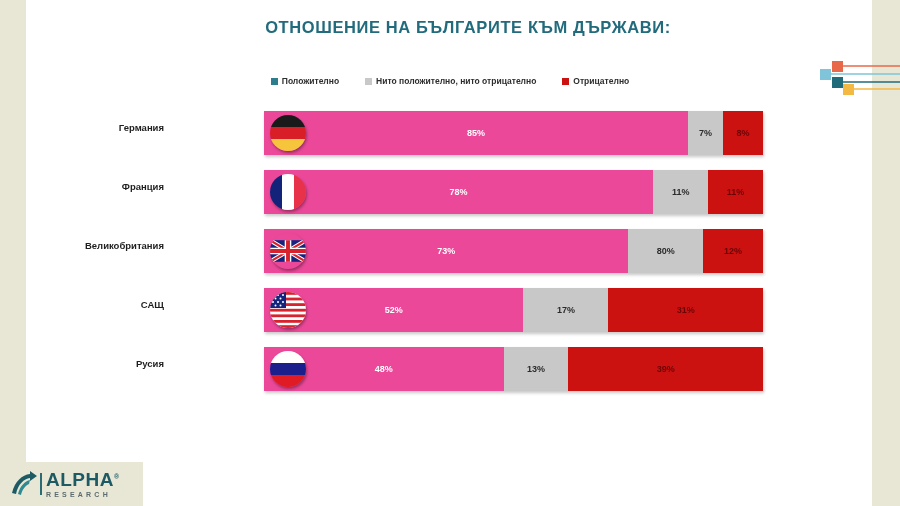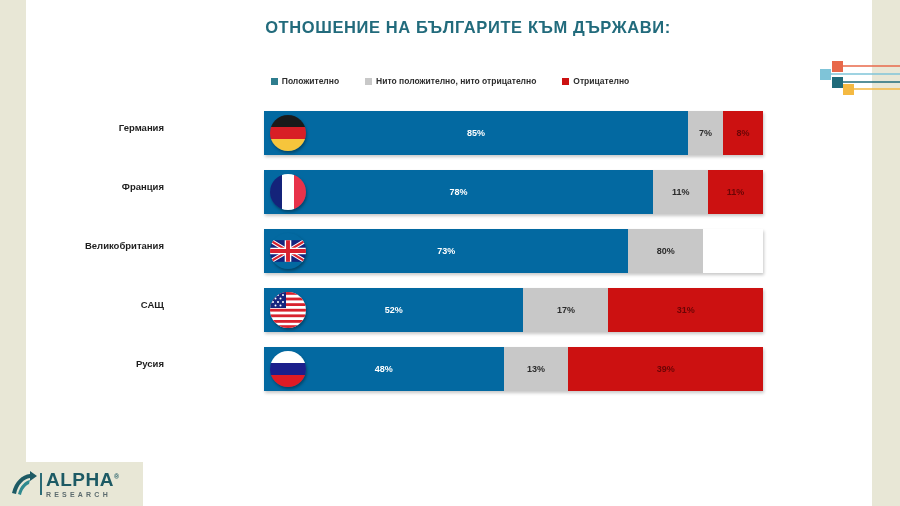--- a/index.html
+++ b/index.html
@@ -104,21 +104,21 @@
   }
   .seg {
     height: 100%;
     display: flex;
     align-items: center;
     justify-content: center;
     font-size: 9px;
     font-weight: bold;
     overflow: hidden;
   }
-  .seg-pos { background: #0369a1; color: #ffffff; }
+  .seg-pos { background: #ec4899; color: #ffffff; }
   .seg-neu { background: #c8c8c8; color: #2b2b2b; }
   .seg-neg { background: #cc1111; color: #6b0505; }
 
   
   .flag {
     position: absolute;
     left: 247px;
     top: 10px;
     width: 36px;
     height: 36px;
@@ -227,20 +227,21 @@
           </svg>
       </div>
     </div>
 
 
     <div class="row">
       <div class="row-label">Великобритания</div>
       <div class="bar">
         <div class="seg seg-pos" style="width:73%">73%</div>
         <div class="seg seg-neu" style="width:15%">80%</div>
+        <div class="seg seg-neg" style="width:12%">12%</div>
       </div>
       <div class="flag">
         <svg viewBox="0 0 60 36">
           <rect width="60" height="36" fill="#15257e"></rect>
           <path d="M0,0 L60,36 M60,0 L0,36" stroke="#ffffff" stroke-width="7"></path>
           <path d="M0,0 L60,36 M60,0 L0,36" stroke="#d8222e" stroke-width="3.5"></path>
           <path d="M30,0 V36 M0,18 H60" stroke="#ffffff" stroke-width="11"></path>
           <path d="M30,0 V36 M0,18 H60" stroke="#d8222e" stroke-width="6.5"></path>
         </svg>
       </div>

